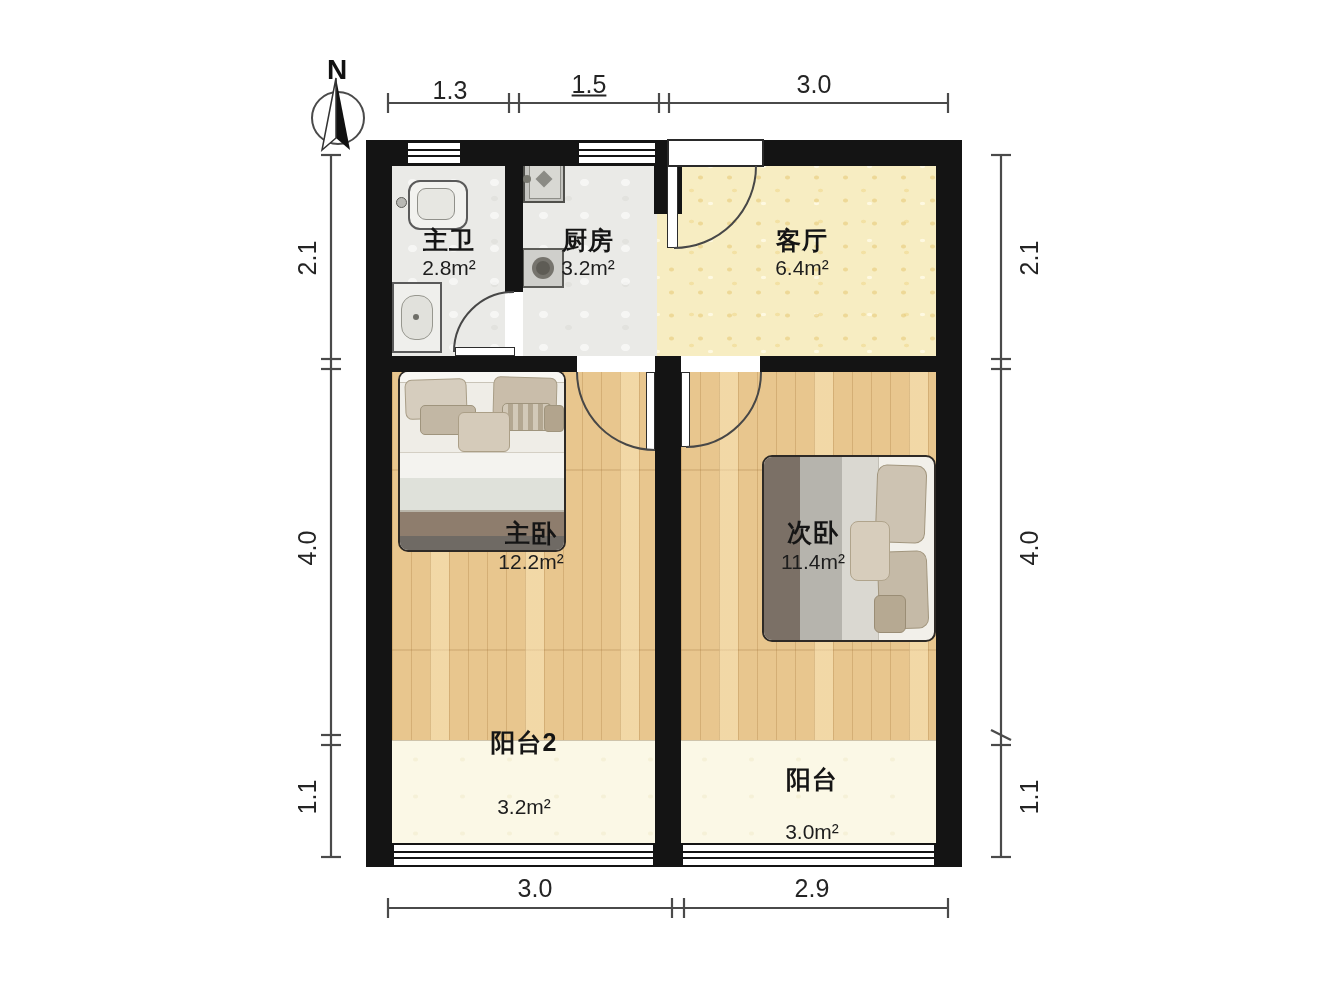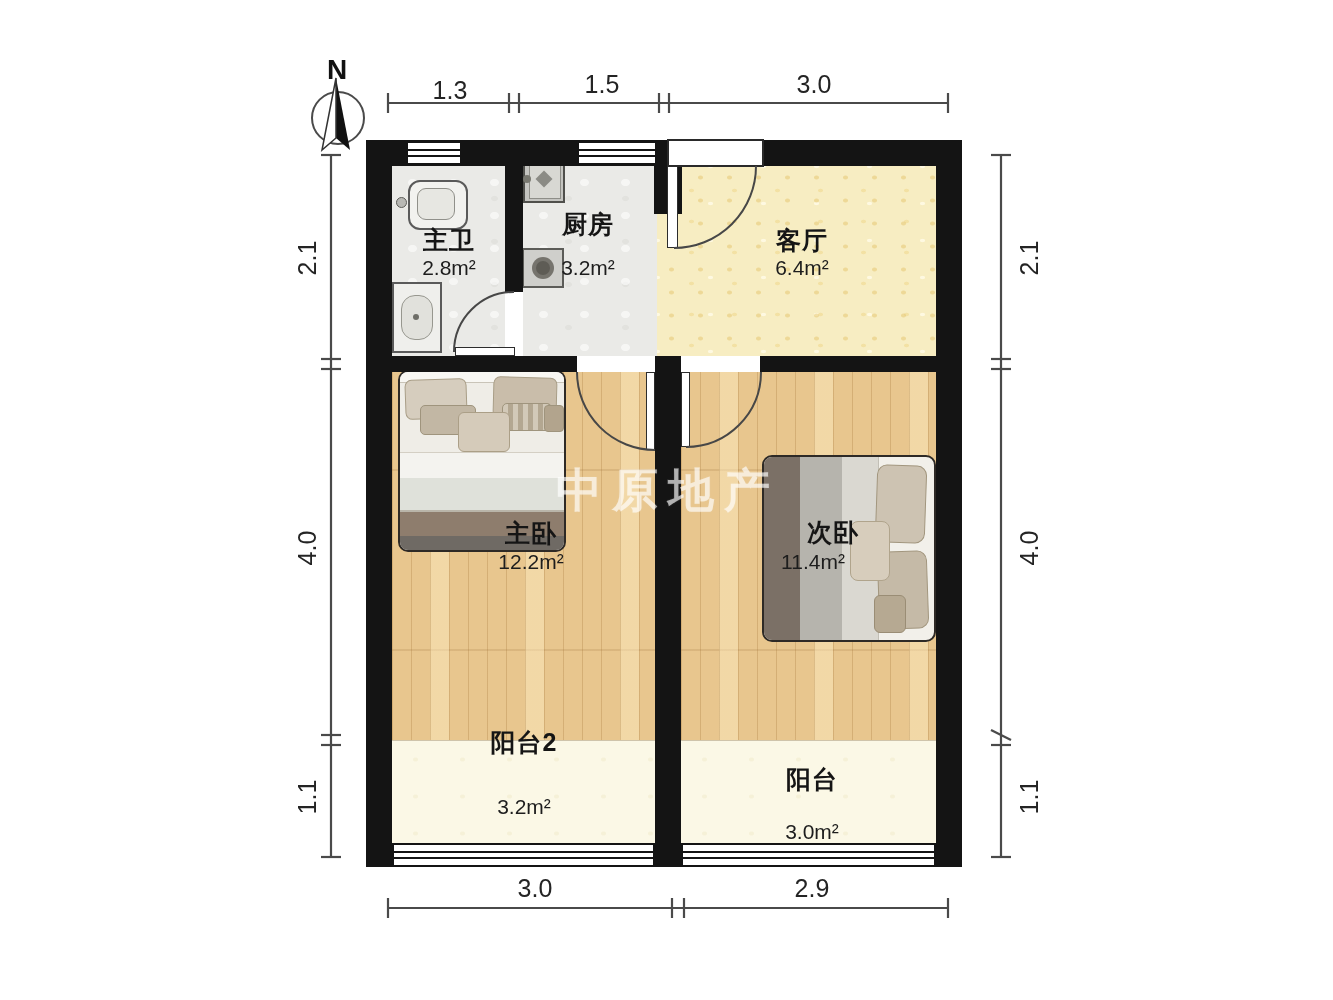--- a/index.html
+++ b/index.html
@@ -180,41 +180,40 @@
     <g>
       <circle cx="338" cy="118" r="26" stroke="#4a4a4a" stroke-width="2" fill="none"></circle>
       <polygon points="336,78 350,150 336,138" fill="#111"></polygon>
       <polygon points="336,78 322,150 336,138" fill="#ffffff" stroke="#333" stroke-width="1.5"></polygon>
     </g>
   </svg>
 
   <span class="north" style="left:337px;top:70px;">N</span>
 
   <span class="dimtxt" style="left:450px;top:90px;">1.3</span>
-  <span class="dimtxt" style="left:602px;top:84px;">1.5</span>
+  <span class="dimtxt" style="left:589px;top:84px;text-decoration:underline;">1.5</span>
   <span class="dimtxt" style="left:814px;top:84px;">3.0</span>
   <span class="dimtxt" style="left:535px;top:888px;">3.0</span>
   <span class="dimtxt" style="left:812px;top:888px;">2.9</span>
   <span class="dimtxt vert" style="left:307px;top:258px;">2.1</span>
   <span class="dimtxt vert" style="left:307px;top:548px;">4.0</span>
   <span class="dimtxt vert" style="left:307px;top:797px;">1.1</span>
   <span class="dimtxt vert" style="left:1029px;top:258px;">2.1</span>
   <span class="dimtxt vert" style="left:1029px;top:548px;">4.0</span>
   <span class="dimtxt vert" style="left:1029px;top:797px;">1.1</span>
 
   <span class="roomname" style="left:449px;top:240px;">主卫</span>
   <span class="roomarea" style="left:449px;top:268px;">2.8m²</span>
-  <span class="roomname" style="left:588px;top:224px;">厨房</span>
+  <span class="roomname" style="left:588px;top:240px;">厨房</span>
   <span class="roomarea" style="left:588px;top:268px;">3.2m²</span>
   <span class="roomname" style="left:802px;top:240px;">客厅</span>
   <span class="roomarea" style="left:802px;top:268px;">6.4m²</span>
   <span class="roomname" style="left:531px;top:533px;">主卧</span>
   <span class="roomarea" style="left:531px;top:562px;">12.2m²</span>
-  <span class="roomname" style="left:833px;top:532px;">次卧</span>
+  <span class="roomname" style="left:813px;top:532px;">次卧</span>
   <span class="roomarea" style="left:813px;top:562px;">11.4m²</span>
   <span class="roomname" style="left:524px;top:742px;">阳台2</span>
   <span class="roomarea" style="left:524px;top:807px;">3.2m²</span>
   <span class="roomname" style="left:812px;top:779px;">阳台</span>
   <span class="roomarea" style="left:812px;top:832px;">3.0m²</span>
 
-  <span class="wm-title" style="left:668px;top:491px;">中原地产</span>
 
 </div>
 
 </body></html>

